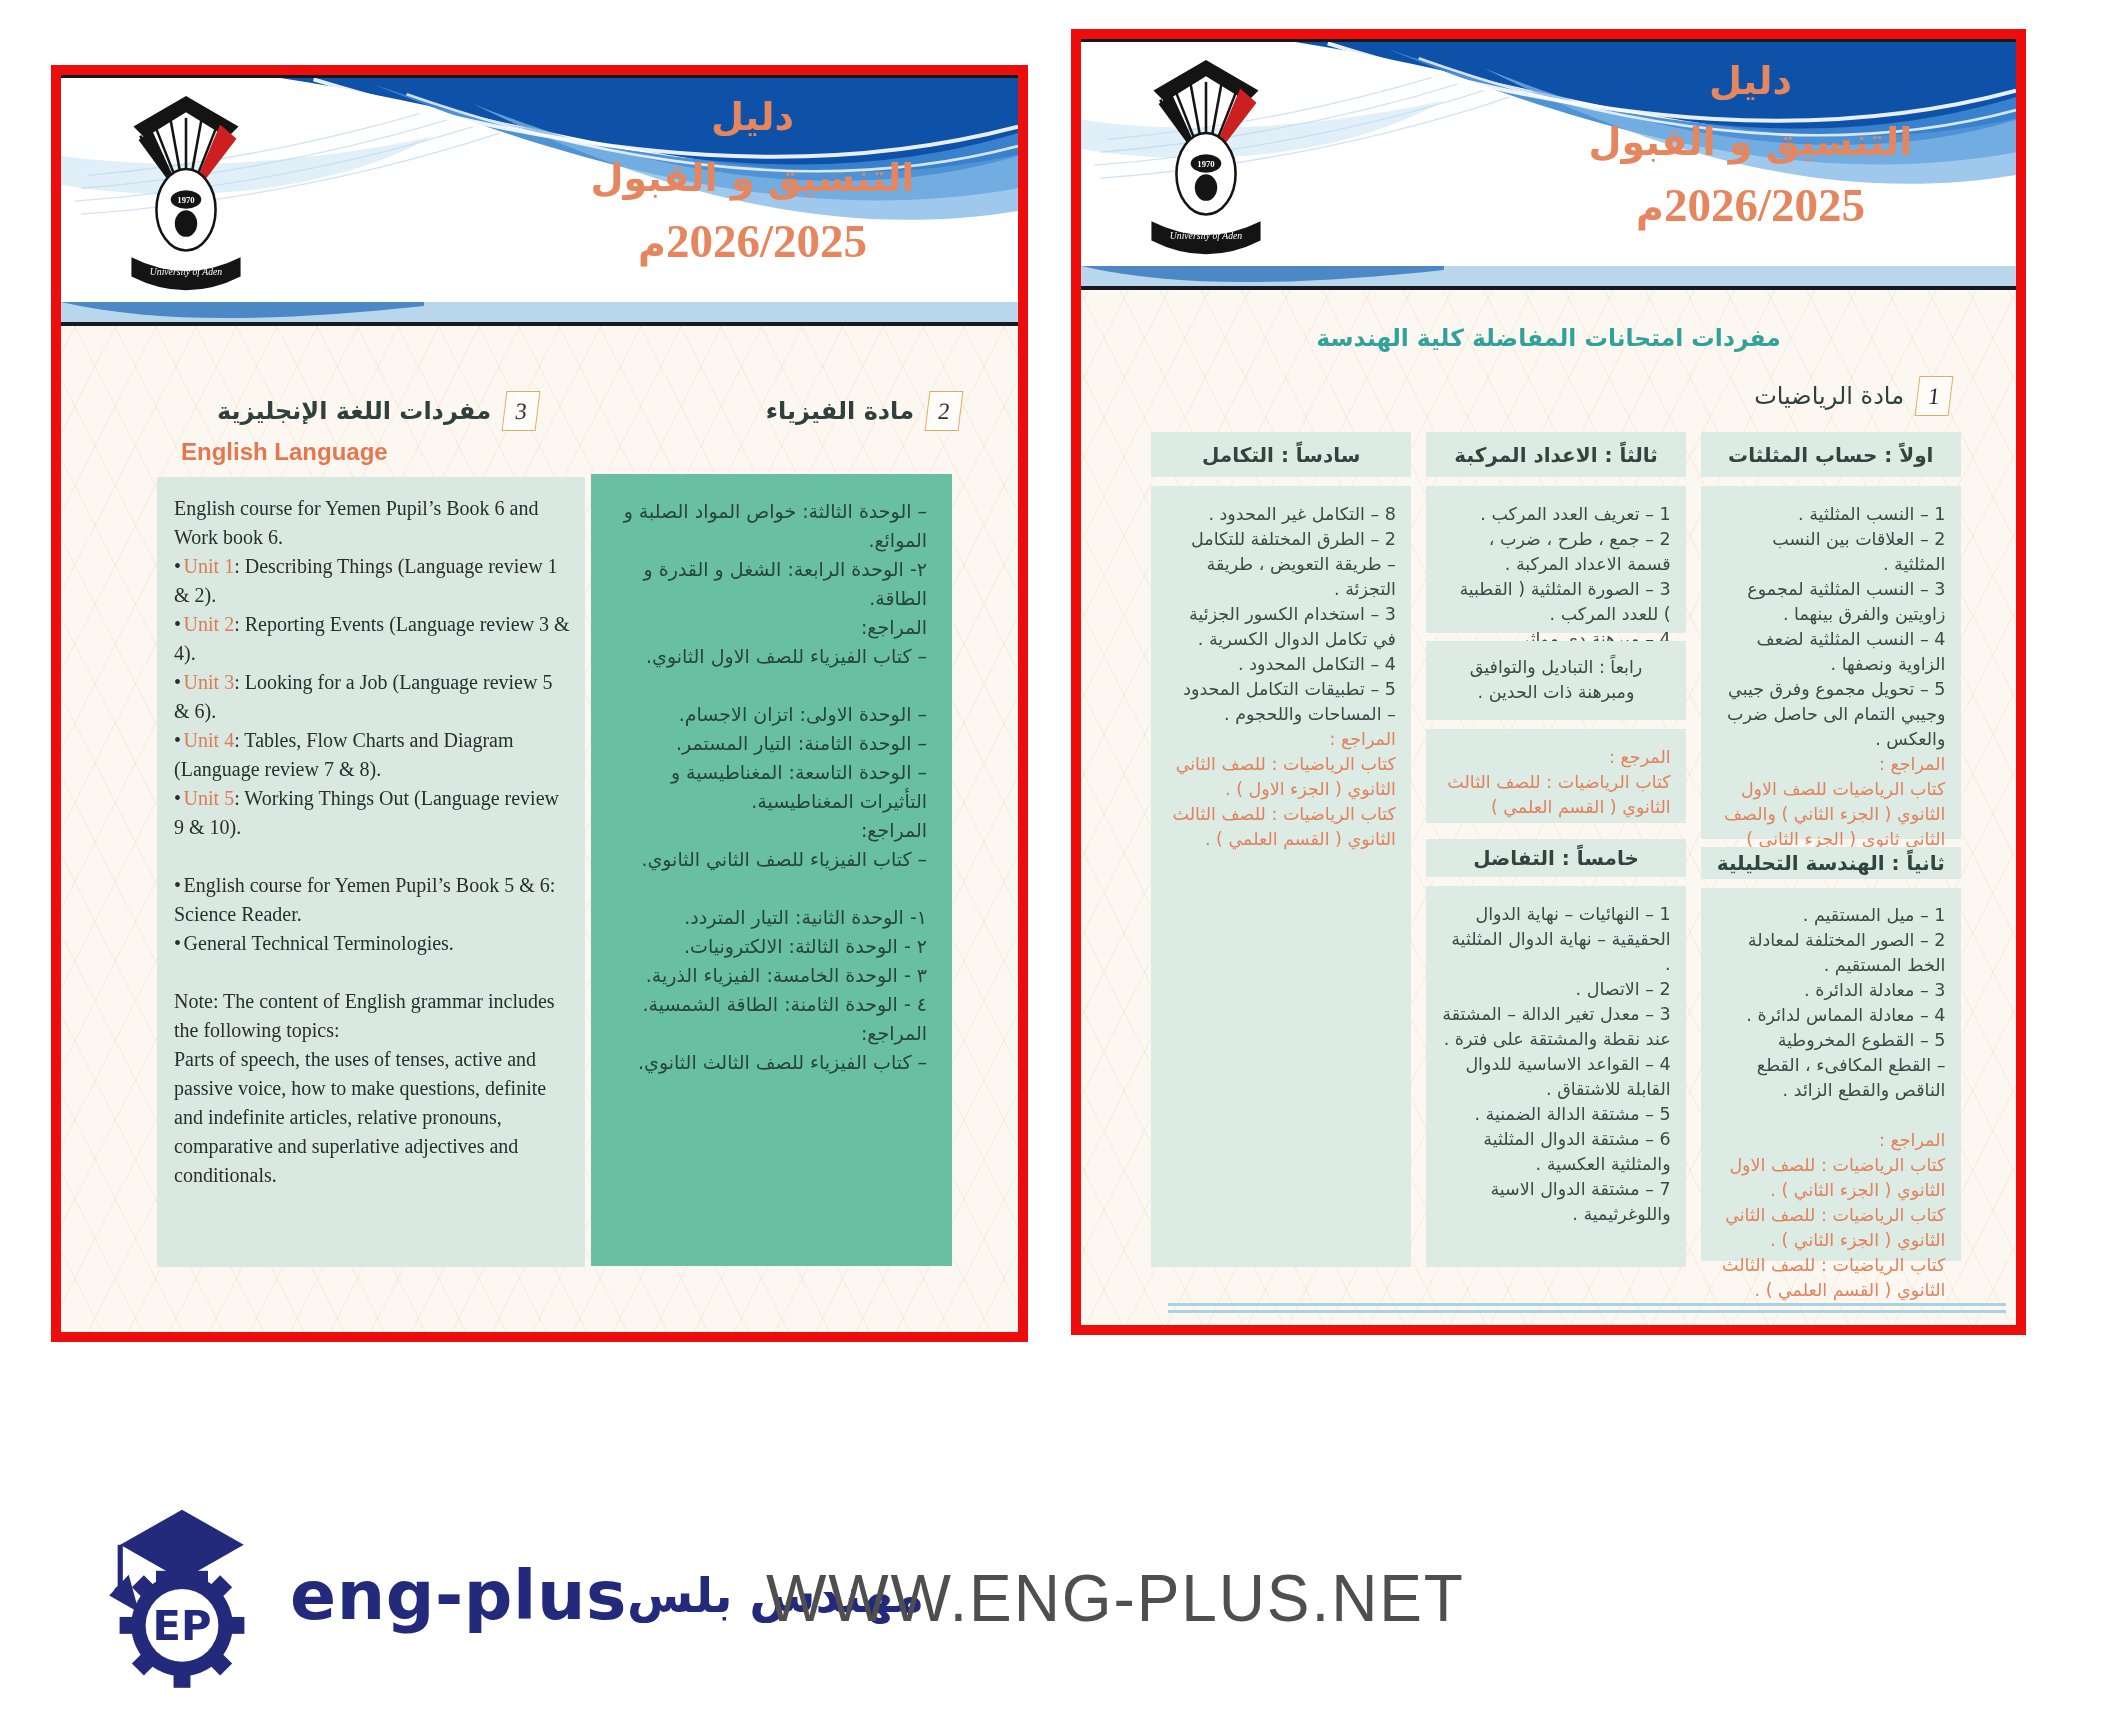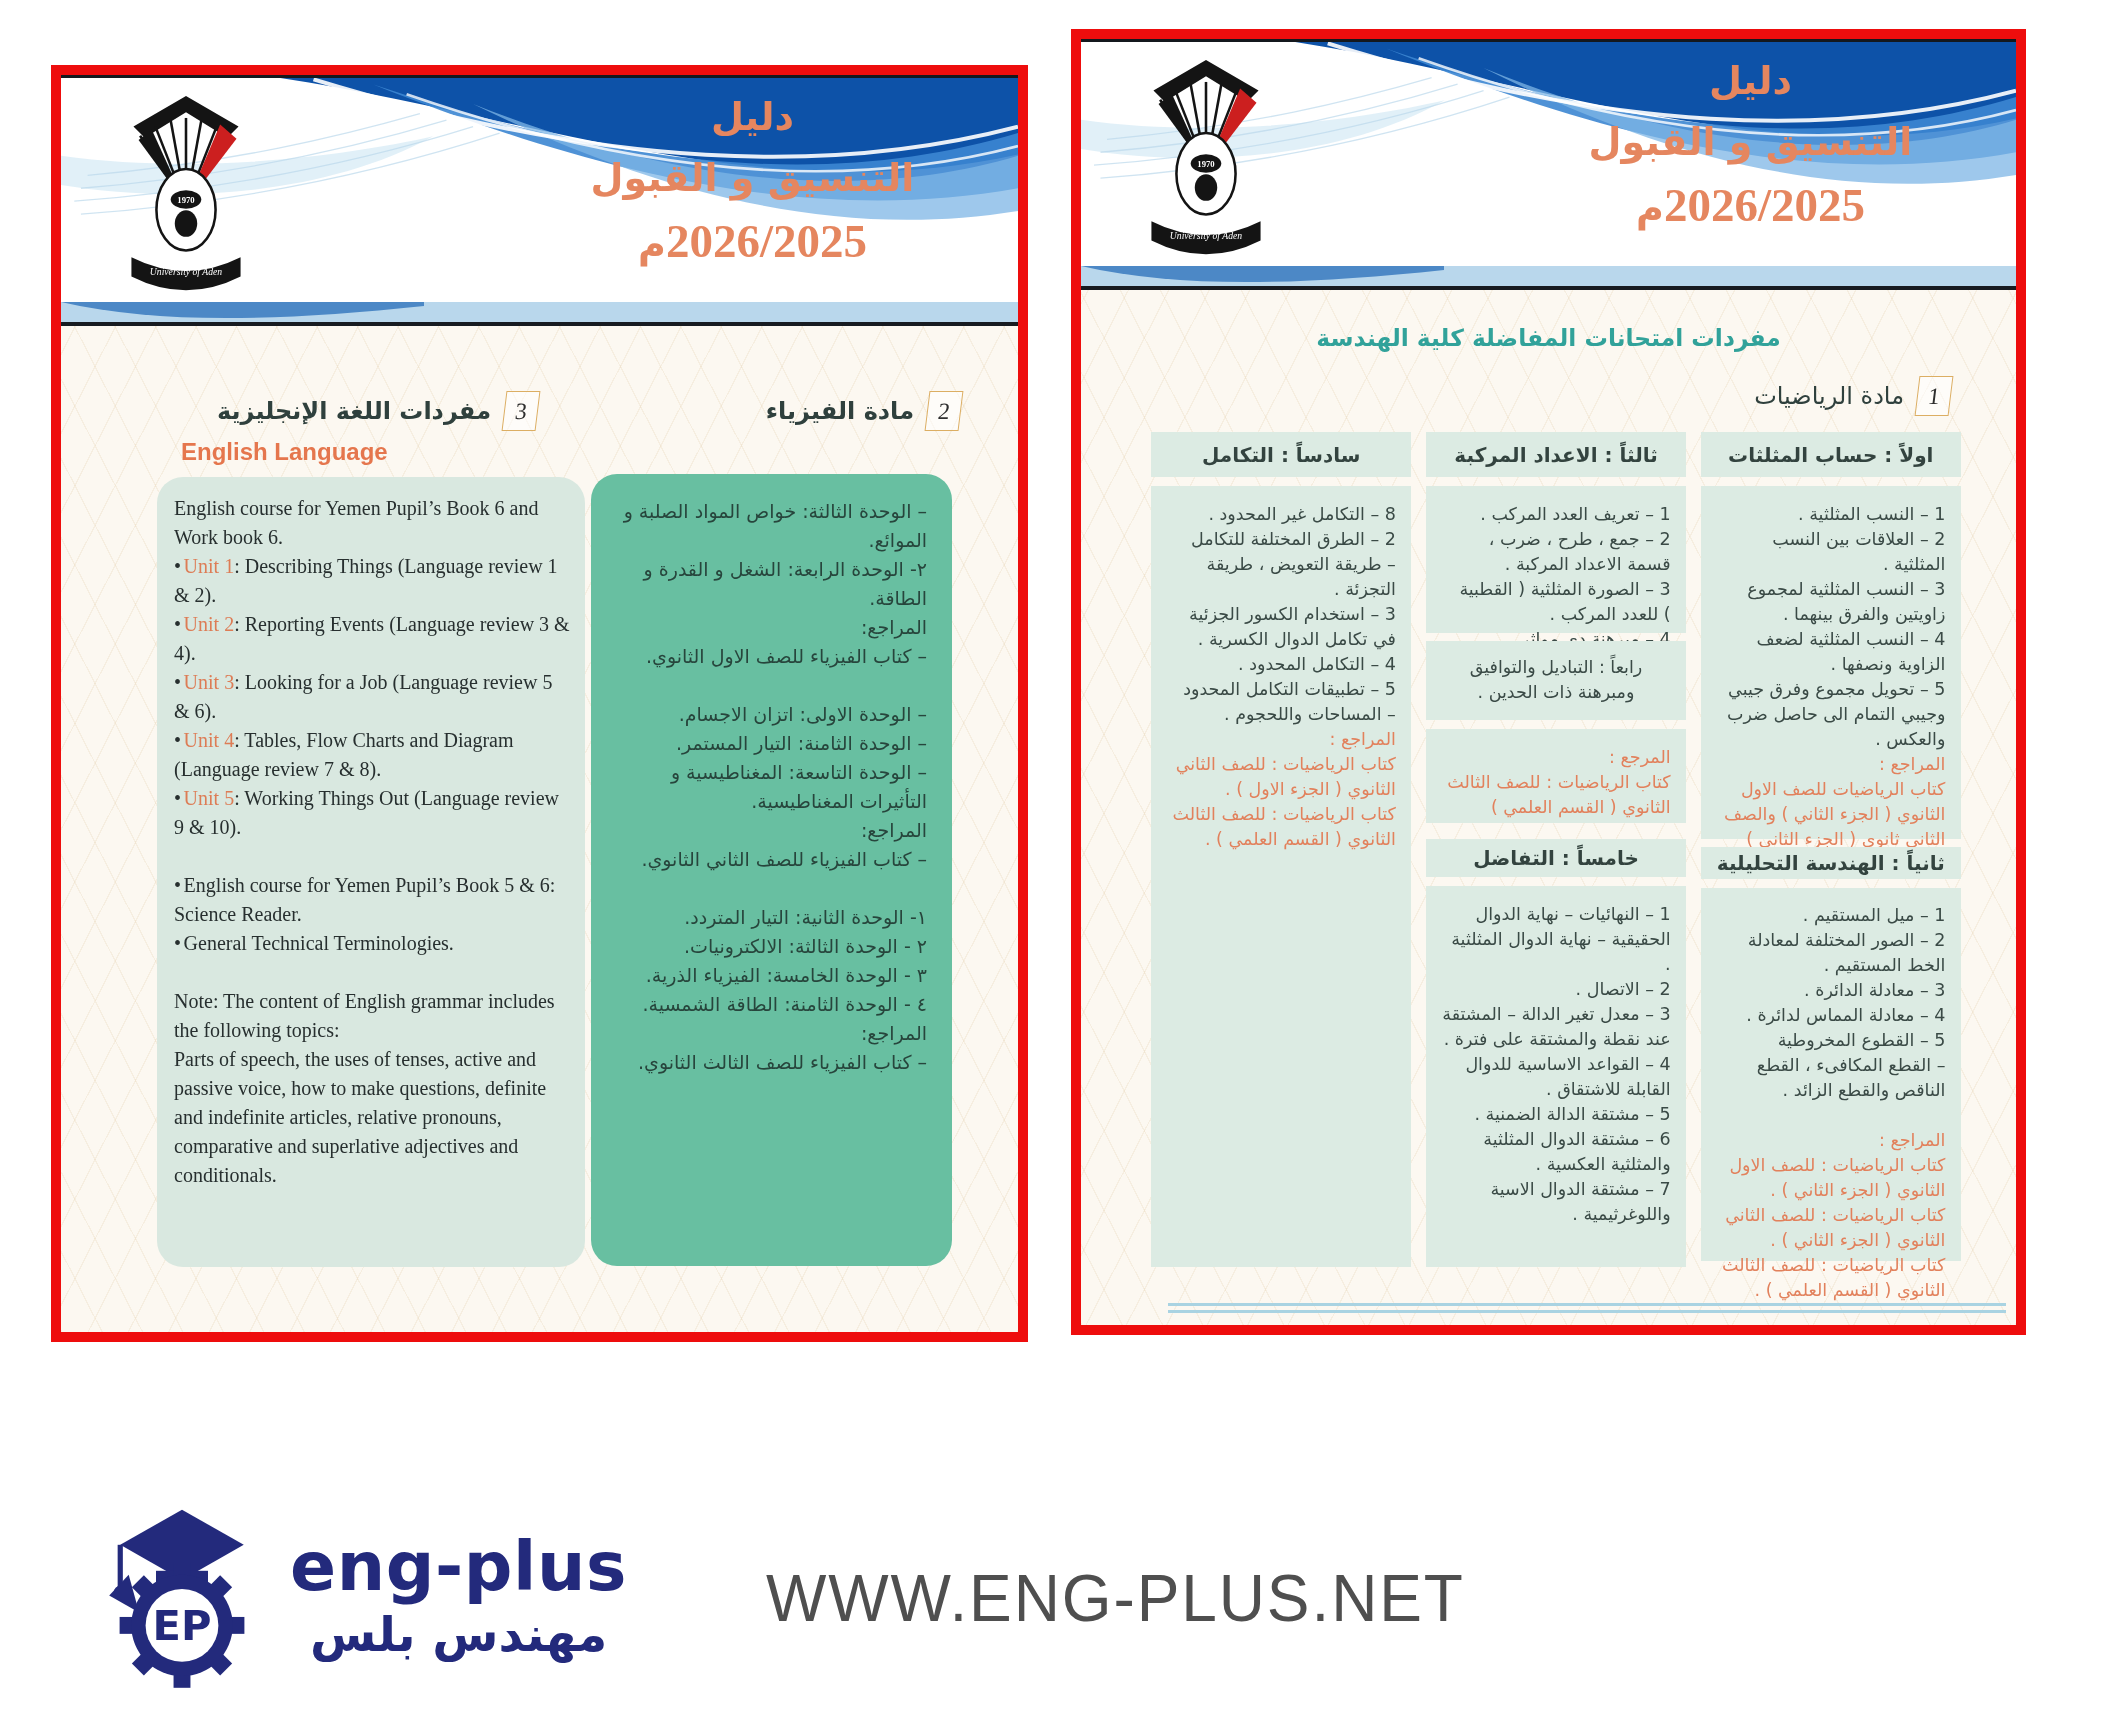--- a/index.html
+++ b/index.html
@@ -33,21 +33,21 @@
 
   .section-row{position:absolute;display:flex;direction:rtl;align-items:center;gap:13px;}
   .badge{width:32px;height:38px;border:1.9px solid #dcae63;transform:skewX(-7deg);background:rgba(255,255,255,.55);
          display:flex;align-items:center;justify-content:center;
          font-family:"Liberation Serif",serif;font-size:23.4px;color:#2e2e2e;}
   .sec-title{font-size:24px;font-weight:bold;color:#2f403d;}
 
   .eng-sub{position:absolute;font-family:"Liberation Sans",sans-serif;font-size:24px;font-weight:bold;color:#e5764d;}
 
   
-  .block{position:absolute;box-sizing:border-box;border-radius:26px;}
+  .block{position:absolute;box-sizing:border-box;}
   #english-block{left:96px;top:151px;width:428px;height:790px;background:#d9e8e0;
     padding:17px 14.3px 13px 17px;font-family:"Liberation Serif",serif;
     font-size:20px;line-height:29px;color:#272f2f;}
   #english-block .bullet{margin-right:2.6px;}
   .unit-label{color:#dd7c55;}
   .spacer{height:29px;}
   #physics-block{left:530px;top:148px;width:361px;height:792px;background:#68bfa1;
     padding:23.4px 25px;direction:rtl;text-align:right;
     font-size:19px;line-height:29px;color:#27453c;}
   .ph-gap{height:29px;}
@@ -64,21 +64,21 @@
           font-size:17.5px;line-height:25px;color:#3a4a46;box-sizing:border-box;flex:none;}
   .cblock.center{text-align:center;display:flex;flex-direction:column;justify-content:center;}
   .orange{color:#e2815c;}
   .mb14{margin-bottom:9px;} .mb12{margin-bottom:7.8px;} .mb15{margin-bottom:9.7px;}
   .mb25{margin-bottom:16px;}
   .lines2{position:absolute;left:87px;right:10.4px;bottom:7.8px;}
   .lines2 div{height:3.2px;background:#a9d3e2;margin-bottom:3.9px;}
 
   
   #engplus-logo{position:absolute;left:91px;top:1498px;display:flex;gap:17px;align-items:center;}
-  .lg-text{display:flex;flex-direction:column;line-height:1;}
+  .lg-text{display:flex;flex-direction:row;line-height:1;}
   .lg-en{font-size:68px;font-weight:bold;color:#232a7c;letter-spacing:0.6px;}
   .lg-ar{font-size:48px;font-weight:bold;color:#232a7c;direction:rtl;margin-top:9px;text-align:center;}
   #website{position:absolute;left:766px;top:1560px;font-family:"Liberation Sans",sans-serif;
            font-size:64px;color:#4f4f4f;letter-spacing:1.9px;transform:scaleY(1.04);transform-origin:left top;}
 </style>
 </head>
 <body>
 
 <div class="page" id="page-left">
 

